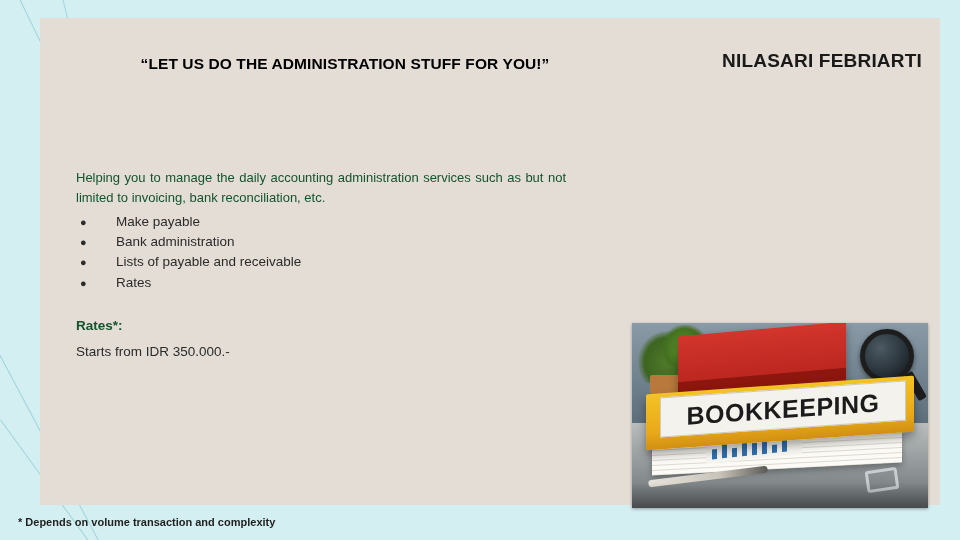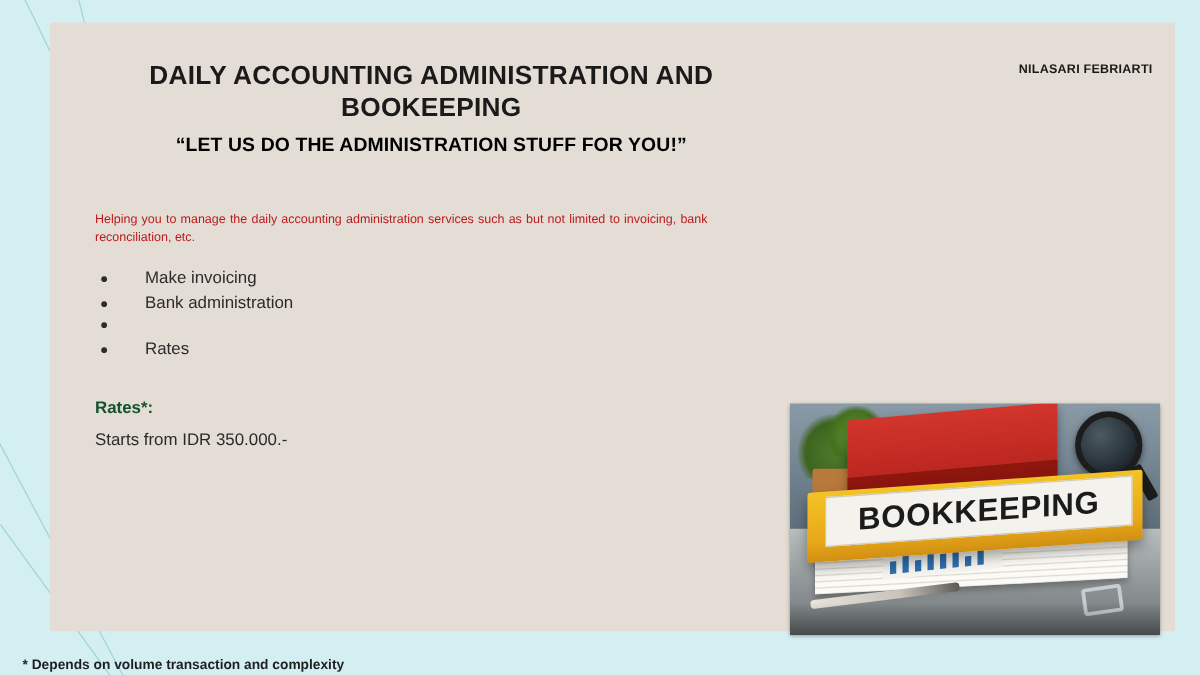--- a/index.html
+++ b/index.html
@@ -59,21 +59,21 @@
     left: 40px;
     top: 18px;
     width: 900px;
     height: 487px;
     background: #e3ddd5;
   }
   .author {
     position: absolute;
     right: 18px;
     top: 32px;
-    font-size: 10px;
+    font-size: 19px;
     font-weight: bold;
     color: #1a1a1a;
     letter-spacing: 0.2px;
   }
   .title-block {
     position: absolute;
     left: 40px;
     top: 30px;
     width: 530px;
     text-align: center;
@@ -90,22 +90,22 @@
     font-size: 15.5px;
     font-weight: bold;
     color: #000000;
     letter-spacing: 0.1px;
   }
   .intro {
     position: absolute;
     left: 36px;
     top: 150px;
     width: 490px;
-    font-size: 10px;
-    color: #b91c1c;
+    font-size: 13px;
+    color: #14532d;
     line-height: 1.5;
     text-align: justify;
   }
   .bullets {
     position: absolute;
     left: 36px;
     top: 194px;
     width: 430px;
     margin: 0;
     padding: 0;
@@ -138,21 +138,21 @@
   .rates-value {
     position: absolute;
     left: 36px;
     top: 326px;
     font-size: 13.5px;
     color: #2b2b2b;
   }
   .footnote {
     position: absolute;
     left: 18px;
-    bottom: 2px;
+    bottom: 12px;
     font-size: 11px;
     font-weight: bold;
     color: #1f1f1f;
     margin-top: 33px;
   }
   
   .photo {
     position: absolute;
     left: 592px;
     top: 305px;
@@ -305,37 +305,37 @@
   <div class="deco-line deco-1"></div>
   <div class="deco-line deco-2"></div>
   <div class="deco-line deco-3"></div>
   <div class="deco-line deco-4"></div>
 
   <div class="content-panel">
 
     <div class="author">NILASARI FEBRIARTI</div>
 
     <div class="title-block">
-      <div class="title">DAILY ACCOUNTING ADMINISTRATION AND BOOKEEPING</div>
       <div class="subtitle">“LET US DO THE ADMINISTRATION STUFF FOR YOU!”</div>
     </div>
 
     <div class="intro">Helping you to manage the daily accounting administration services such as but not limited to invoicing, bank reconciliation, etc.</div>
 
     <ul class="bullets">
       <li>
         <span class="dot">●</span>
-        <span>Make invoicing</span>
+        <span>Make payable</span>
       </li>
       <li>
         <span class="dot">●</span>
         <span>Bank administration</span>
       </li>
       <li>
         <span class="dot">●</span>
+        <span>Lists of payable and receivable</span>
       </li>
       <li>
         <span class="dot">●</span>
         <span>Rates</span>
       </li>
     </ul>
 
     <div class="rates-label">Rates*:</div>
     <div class="rates-value">Starts from IDR 350.000.-</div>
 

